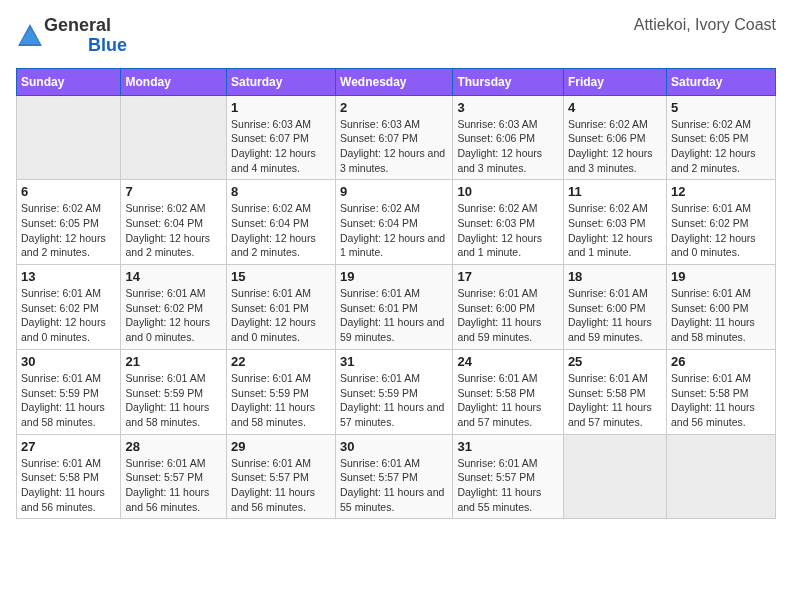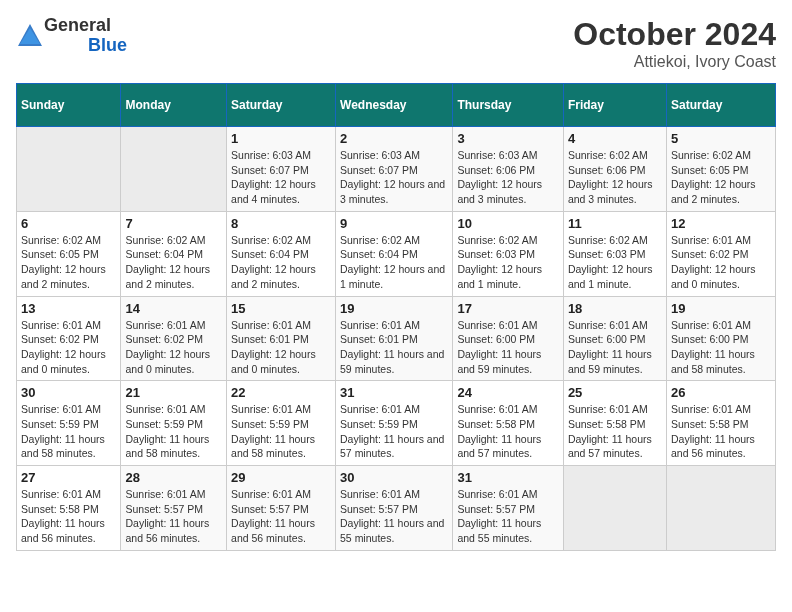--- a/index.html
+++ b/index.html
@@ -43,23 +43,23 @@
       font-size: 16px;
       font-weight: normal;
       color: #555;
     }
     table {
       width: 100%;
       border-collapse: collapse;
       font-size: 11px;
     }
     thead tr th {
-      background-color: #0f766e;
+      background-color: #8b5cf6;
       color: #fff;
-      padding: 14px 4px;
+      padding: 6px 4px;
       text-align: left;
       font-size: 12px;
       border: 1px solid #1565C0;
     }
     tbody tr td {
       border: 1px solid #ccc;
       padding: 4px;
       vertical-align: top;
       min-height: 80px;
       height: 80px;
@@ -97,21 +97,20 @@
     <svg class="logo-icon" viewBox="0 0 28 28" xmlns="http://www.w3.org/2000/svg">
       <polygon points="14,2 26,24 2,24" fill="#1565C0" opacity="0.85"></polygon>
       <polygon points="14,6 24,22 4,22" fill="#42A5F5" opacity="0.6"></polygon>
     </svg>
     <div class="logo-text">
       <span class="logo-general">General</span><br>
       <span class="logo-blue">Blue</span>
     </div>
   </div>
   <div class="title-block">
-    <h1>October 2024</h1>
     <h2>Attiekoi, Ivory Coast</h2>
   </div>
 </div>
 
 <table>
   <thead>
     <tr>
     <th>Sunday</th>
         <th>Monday</th>
         <th>Saturday</th>

